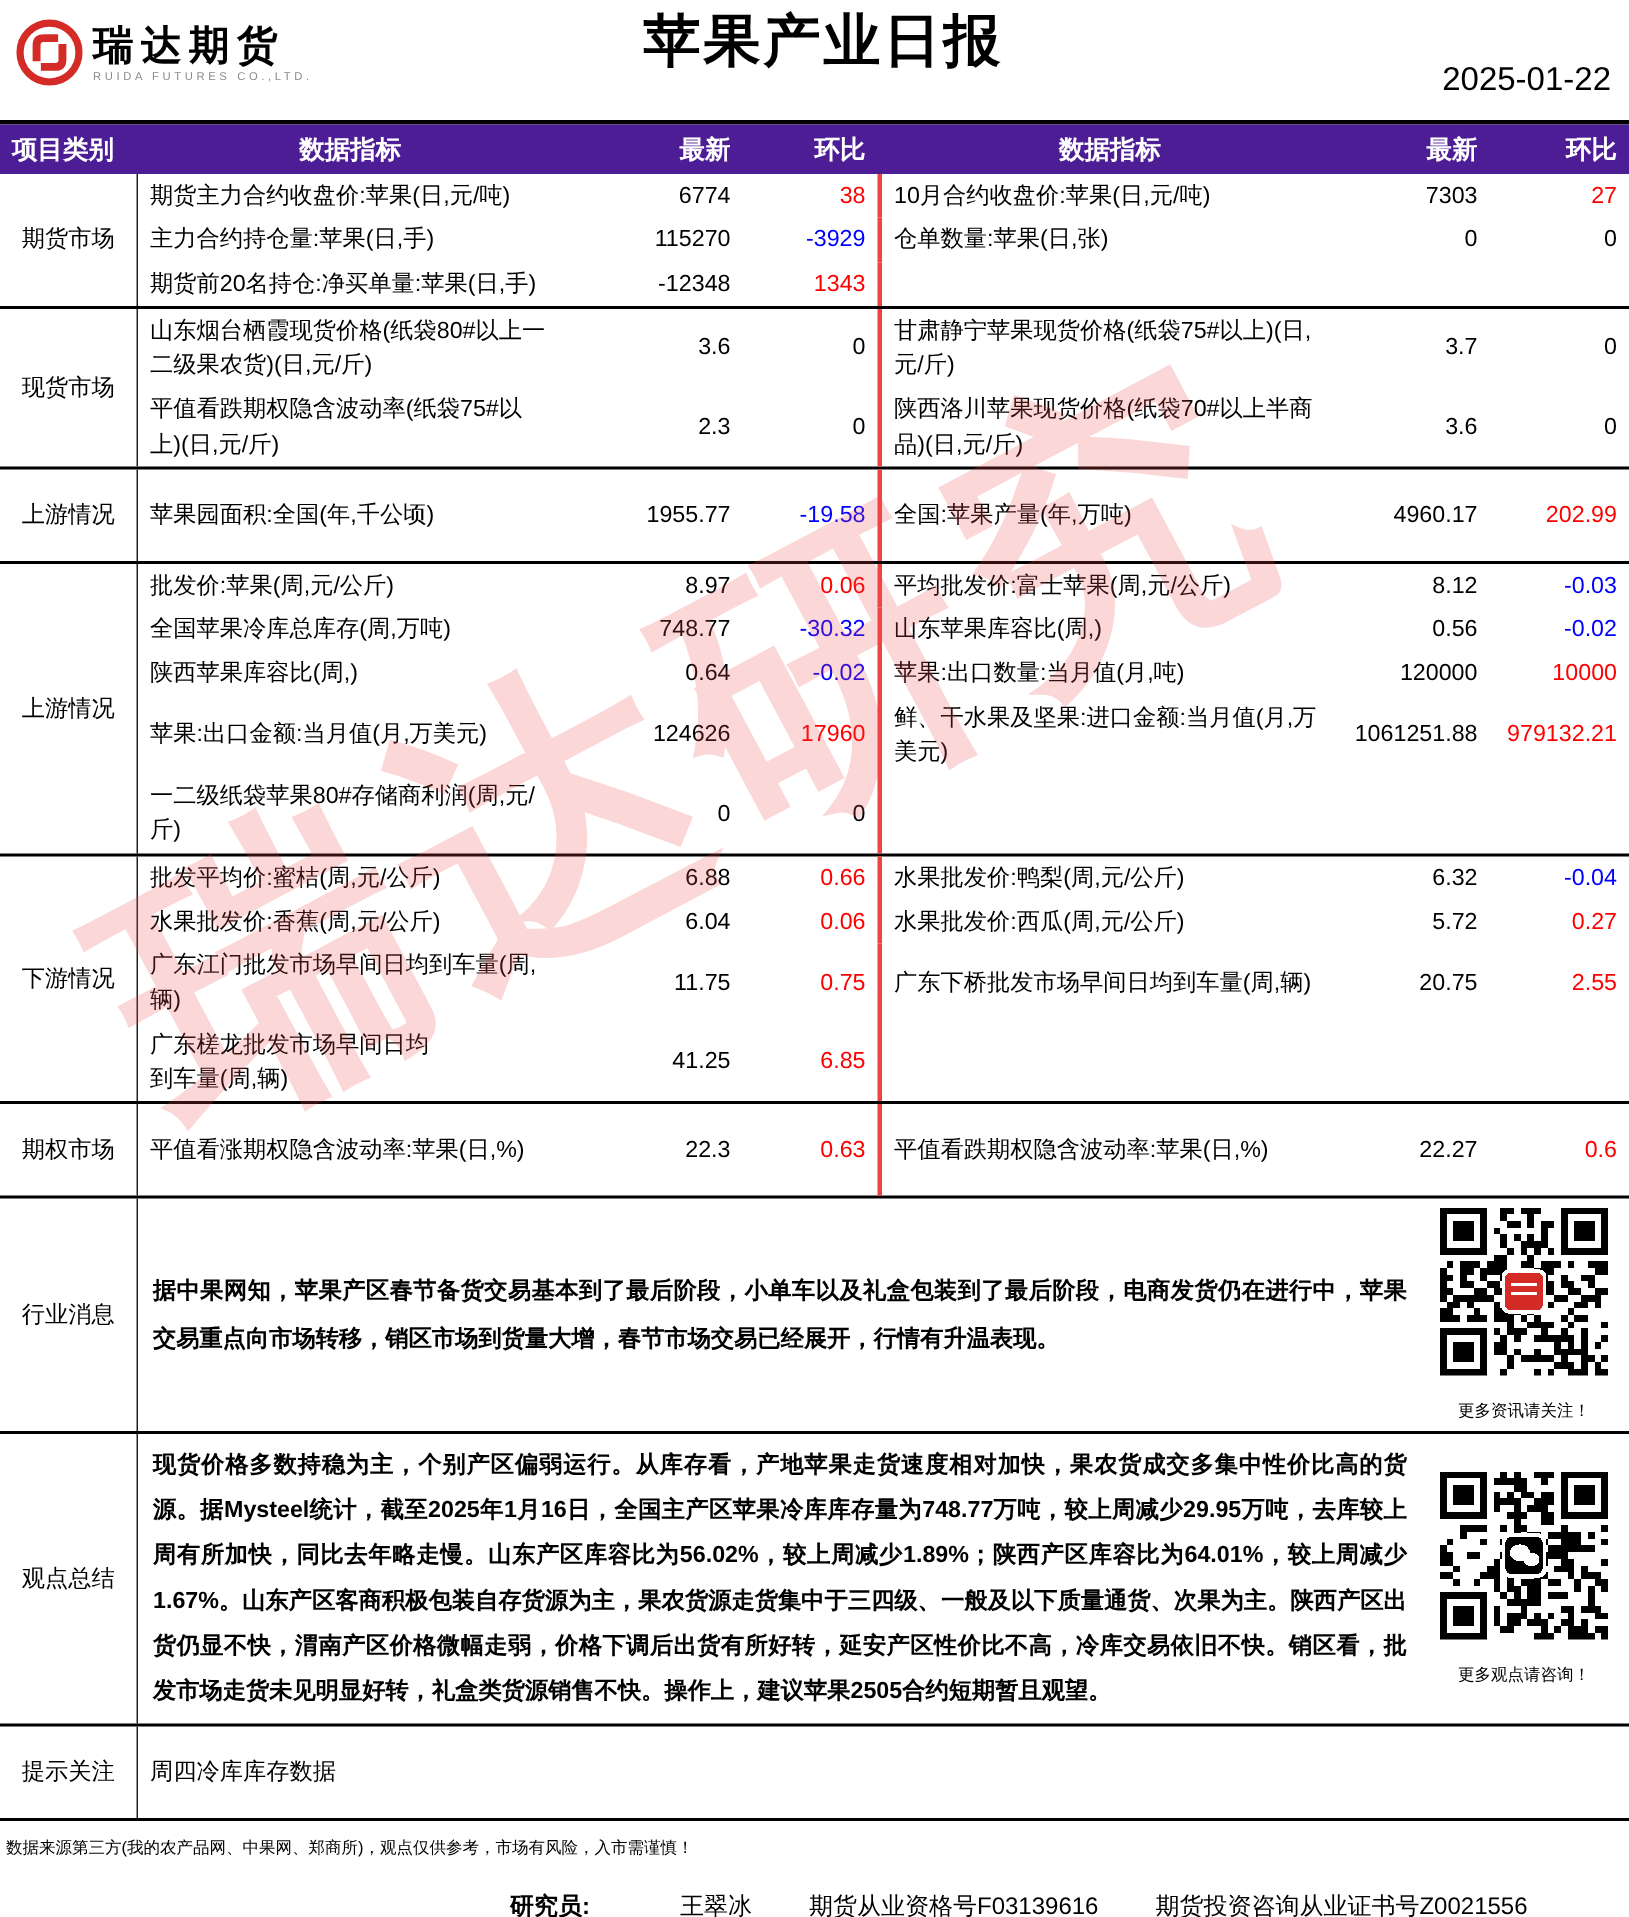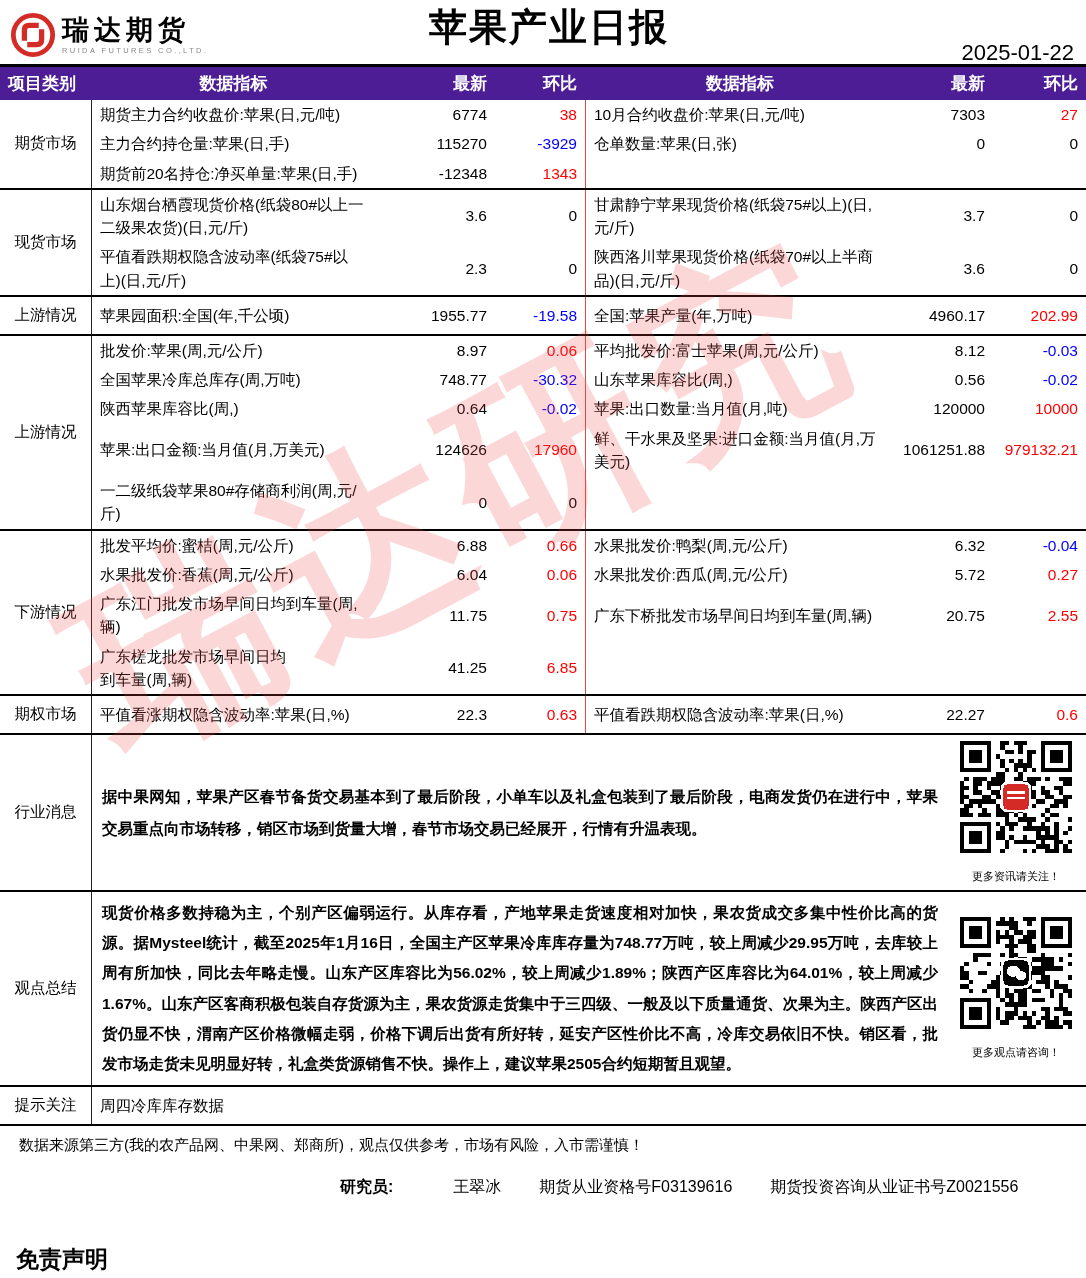--- a/index.html
+++ b/index.html
@@ -1,55 +1,55 @@
 <!DOCTYPE html>
 <html><head>
 <meta charset="utf-8">
 <style>
   html,body{margin:0;padding:0;background:#fff;}
   .page{
     position:relative;width:1086px;height:1278px;margin:0 auto;background:#fff;
     font-family:"Liberation Sans","DejaVu Sans",sans-serif;color:#000;overflow:hidden;
   }
   
-  .hd{position:relative;height:64px;}
+  .hd{position:relative;height:80px;}
   .logo{position:absolute;left:10px;top:12px;display:flex;align-items:center;}
   .logo-mark{width:46px;height:46px;}
   .logo-txt{margin-left:6px;display:flex;flex-direction:column;}
   .logo-cn{font-size:27px;font-weight:bold;letter-spacing:5px;line-height:30px;}
   .logo-en{font-size:7.5px;color:#8a8a8a;letter-spacing:2.4px;margin-top:1px;}
   .rpt-title{position:absolute;left:12px;right:0;top:2px;text-align:center;font-size:38px;font-weight:bold;letter-spacing:2px;}
   .rpt-date{position:absolute;right:12px;top:40px;font-size:22px;}
   
   .tbl{border-top:3px solid #000;}
   .thead{display:grid;grid-template-columns:92px 283px 120px 90px 310px 98px 93px;
     background:#4c1d95;color:#fff;font-weight:bold;font-size:17px;align-items:center;height:33px;}
   .thead>div{padding:0 8px;}
   .th-l{text-align:left;}
   .th-c{text-align:center;}
   .th-r{text-align:right;}
   .section{display:grid;grid-template-columns:92px 283px 120px 90px 310px 98px 93px;
     border-bottom:2px solid #000;font-size:15.5px;align-content:stretch;}
   .cat{grid-column:1;display:flex;align-items:center;justify-content:center;
-    border-right:1.5px solid #222;padding:8px 4px;text-align:center;font-family:Liberation Serif, serif;}
+    border-right:1.5px solid #222;padding:20px 4px;text-align:center;font-family:Liberation Serif, serif;}
   .cell{padding:3px 8px;line-height:1.5;display:flex;align-items:center;}
   .ind{white-space:pre-line;}
   .num{justify-content:flex-end;text-align:right;}
-  .rdiv{border-left:1px solid #ef4444;}
+  .rdiv{border-left:3px solid #ef4444;}
   .up{color:#ff0000;}
   .down{color:#0000ff;}
   
   .wide{grid-column:2 / -1;display:flex;align-items:stretch;padding:6px 6px 6px 10px;}
   .wide .para{flex:1;line-height:2.05;font-size:15.5px;text-align:justify;align-self:center;padding-right:14px;font-weight:bold;}
   .qrcol{width:128px;display:flex;flex-direction:column;align-items:center;justify-content:center;}
   .qrcol svg{display:block;}
   .qrcap{font-size:11px;margin-top:16px;white-space:nowrap;}
   .notice-cell{grid-column:2 / -1;padding:4px 8px;line-height:1.5;font-size:15.5px;display:flex;align-items:center;}
   
-  .srcnote{font-size:15px;padding:10px 4px 0 19px;}
+  .srcnote{font-size:11px;padding:10px 4px 0 4px;}
   .research{display:flex;font-size:16px;margin:22px 4px 0 340px;align-items:baseline;}
   .research b{font-weight:bold;}
   .research span{margin-right:38px;}
   .disc-h{font-size:23px;font-weight:bold;margin:46px 0 0 16px;}
   .disc-p{font-size:15.5px;line-height:1.85;margin:24px 8px 0 8px;text-align:justify;text-indent:2em;}
   
   .wm{position:absolute;left:90px;top:560px;font-size:200px;color:rgba(235,75,75,0.22);
     letter-spacing:10px;white-space:nowrap;transform:rotate(-28deg);transform-origin:0 50%;
     pointer-events:none;z-index:5;font-weight:bold;}
 </style>

